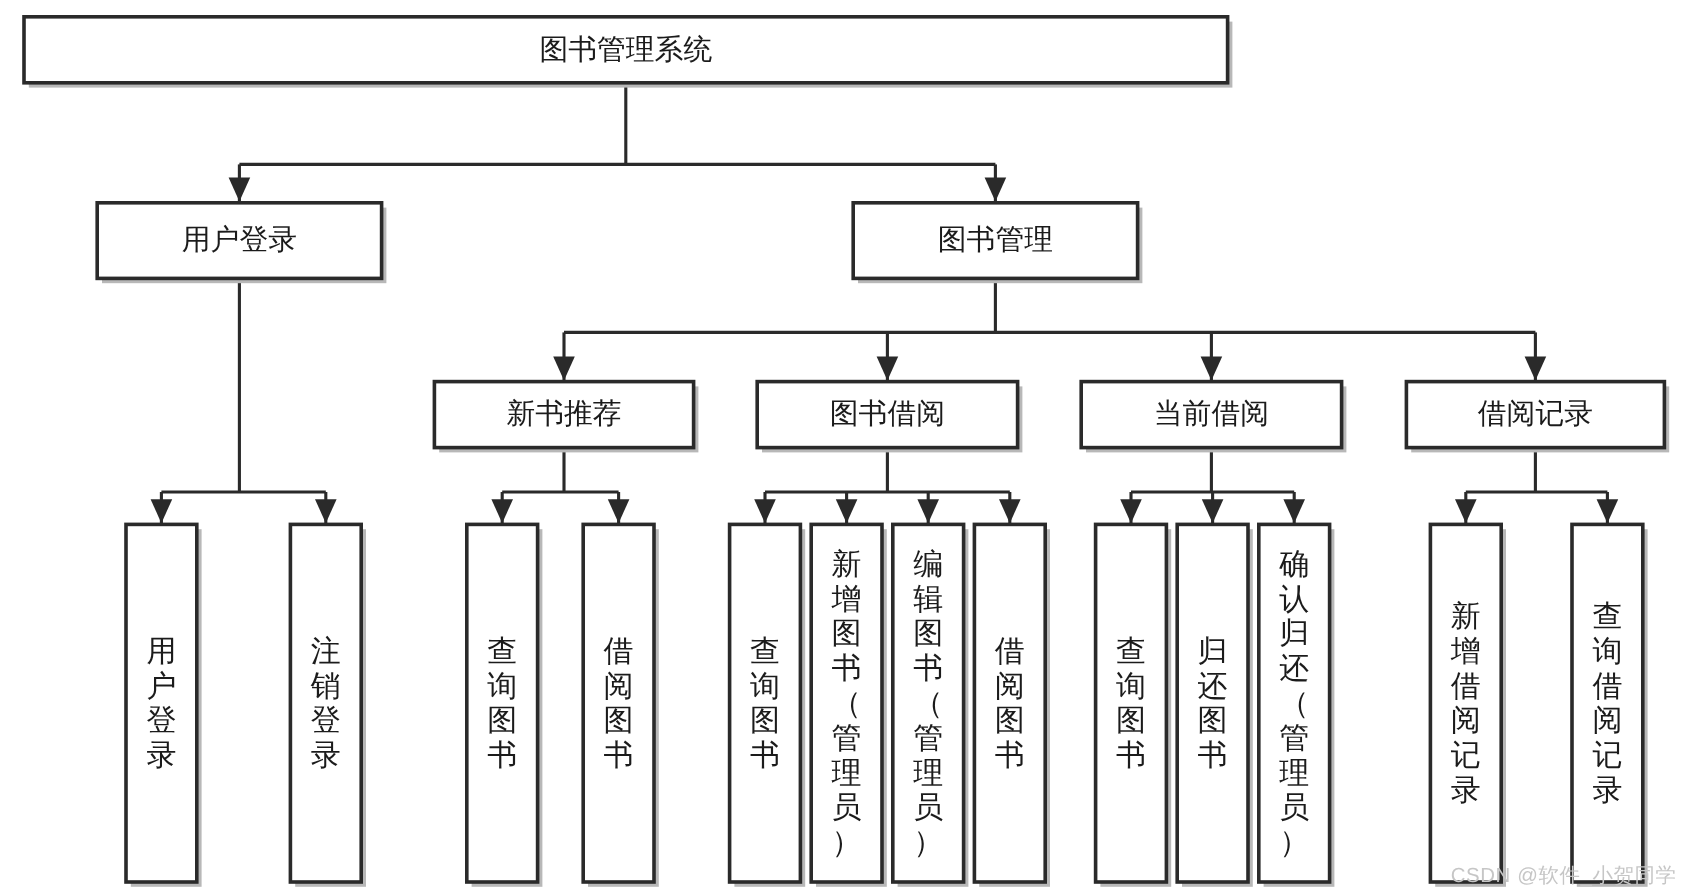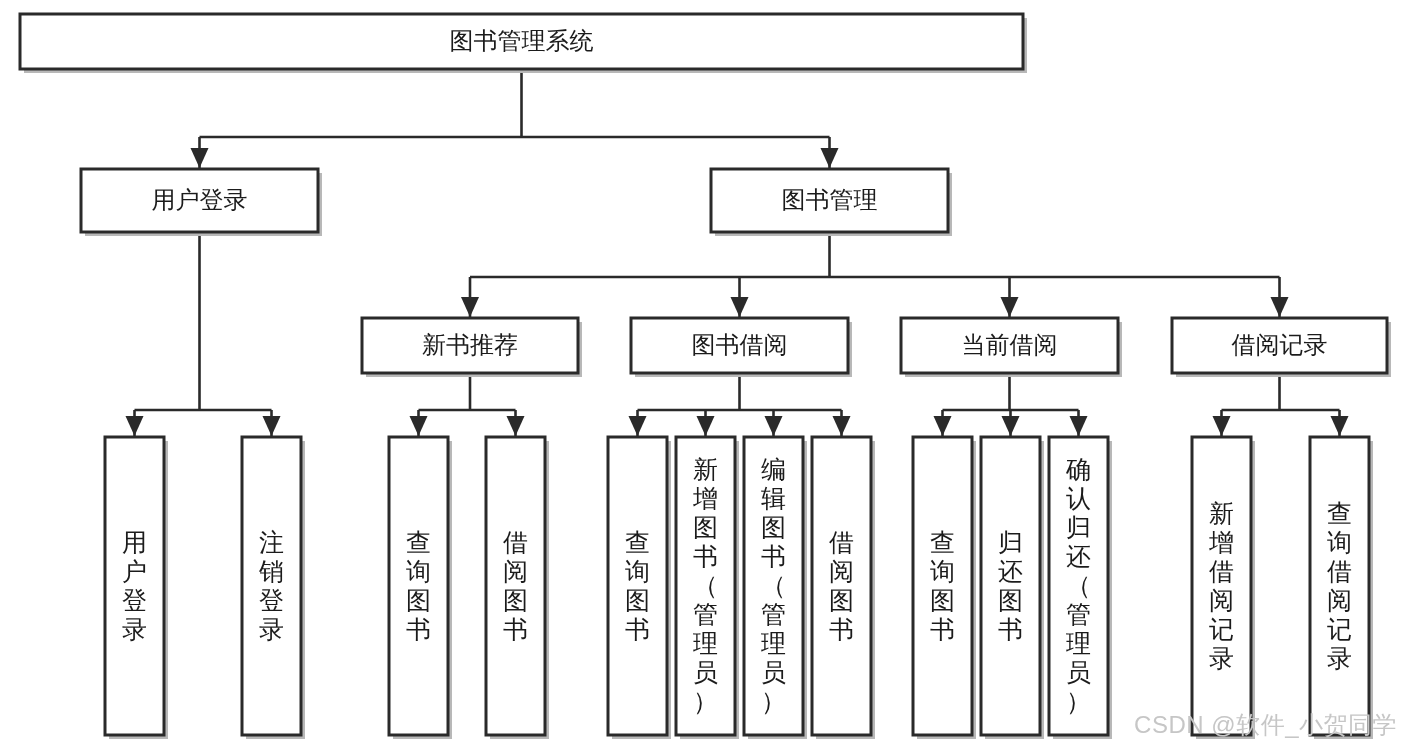--- a/index.html
+++ b/index.html
@@ -55,21 +55,21 @@
     font-family: "Liberation Sans", "DejaVu Sans", sans-serif;
     font-size: 25px;
     fill: #1b1b1b;
     text-anchor: middle;
   }
   .watermark {
     position: absolute;
     right: 8px;
     bottom: 6px;
     font-family: "Liberation Sans", "DejaVu Sans", sans-serif;
-    font-size: 24px;
+    font-size: 17px;
     color: #c6c6c6;
     letter-spacing: 0.5px;
     white-space: nowrap;
     user-select: none;
   }
 </style>
 </head>
 <body>
 
 <div id="diagram-root">

